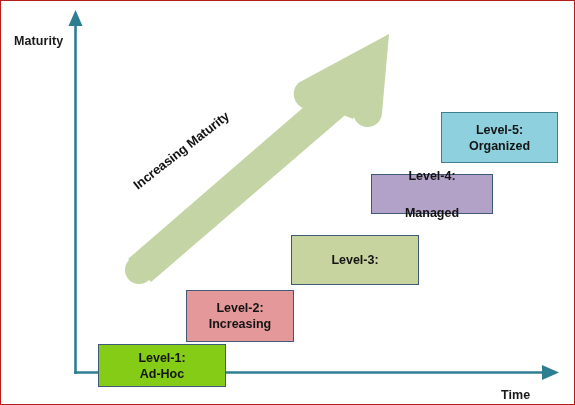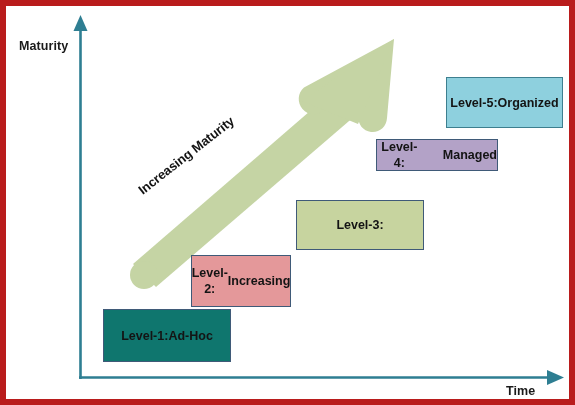--- a/index.html
+++ b/index.html
@@ -11,21 +11,21 @@
   body {
     font-family: "Liberation Sans", sans-serif;
   }
 
   #diagram {
     position: relative;
     width: 575px;
     height: 405px;
     background: #ffffff;
     box-sizing: border-box;
-    border: 6px solid #b91c1c;
+    border: 1px solid #b91c1c;
     overflow: hidden;
   }
 
   
   #axes-svg {
     position: absolute;
     left: 0;
     top: 0;
     width: 575px;
     height: 405px;
@@ -38,21 +38,21 @@
     color: #1a1a1a;
     letter-spacing: 0.1px;
     white-space: nowrap;
   }
   #maturity-label {
     left: 13px;
     top: 33px;
   }
   #time-label {
     left: 500px;
-    top: 378px;
+    top: 387px;
   }
 
   
   #growth-arrow-svg {
     position: absolute;
     left: 0;
     top: 0;
     width: 575px;
     height: 405px;
     pointer-events: none;
@@ -71,34 +71,36 @@
     transform-origin: 0 50%;
     letter-spacing: -0.1px;
   }
 
   
   .level-box {
     position: absolute;
     box-sizing: border-box;
     border: 1.5px solid #3f5a78;
     display: flex;
+    flex-direction: column;
     align-items: center;
     justify-content: center;
     line-height: 1.28;
     font-size: 12.5px;
     font-weight: bold;
     color: #141414;
     text-align: center;
+    margin-top: 40px;
   }
   .level-box .ln { display: block; }
 
-  #level-1 { left: 97px;  top: 303px; width: 128px; height: 53px; background: #0f766e; }
-  #level-2 { left: 185px; top: 249px; width: 100px; height: 52px; background: #e4989a; }
+  #level-1 { left: 97px;  top: 303px; width: 128px; height: 43px; background: #84cc16; }
+  #level-2 { left: 185px; top: 249px; width: 108px; height: 52px; background: #e4989a; }
   #level-3 { left: 290px; top: 194px; width: 128px; height: 50px; background: #c7d49f; gap: 20px; }
-  #level-4 { left: 370px; top: 133px; width: 122px; height: 32px; background: #b3a2c7; gap: 21px; }
+  #level-4 { left: 370px; top: 133px; width: 122px; height: 40px; background: #b3a2c7; gap: 21px; }
   #level-5 { left: 440px; top: 71px;  width: 117px; height: 51px; background: #8ed0de; border-color: #3d7f8f; }
 </style>
 </head>
 <body>
 
 <div id="diagram">
 
   <svg id="axes-svg" viewBox="0 0 575 405">
 
     <line x1="74.5" y1="22" x2="74.5" y2="373" stroke="#2e7e92" stroke-width="2.6"></line>

